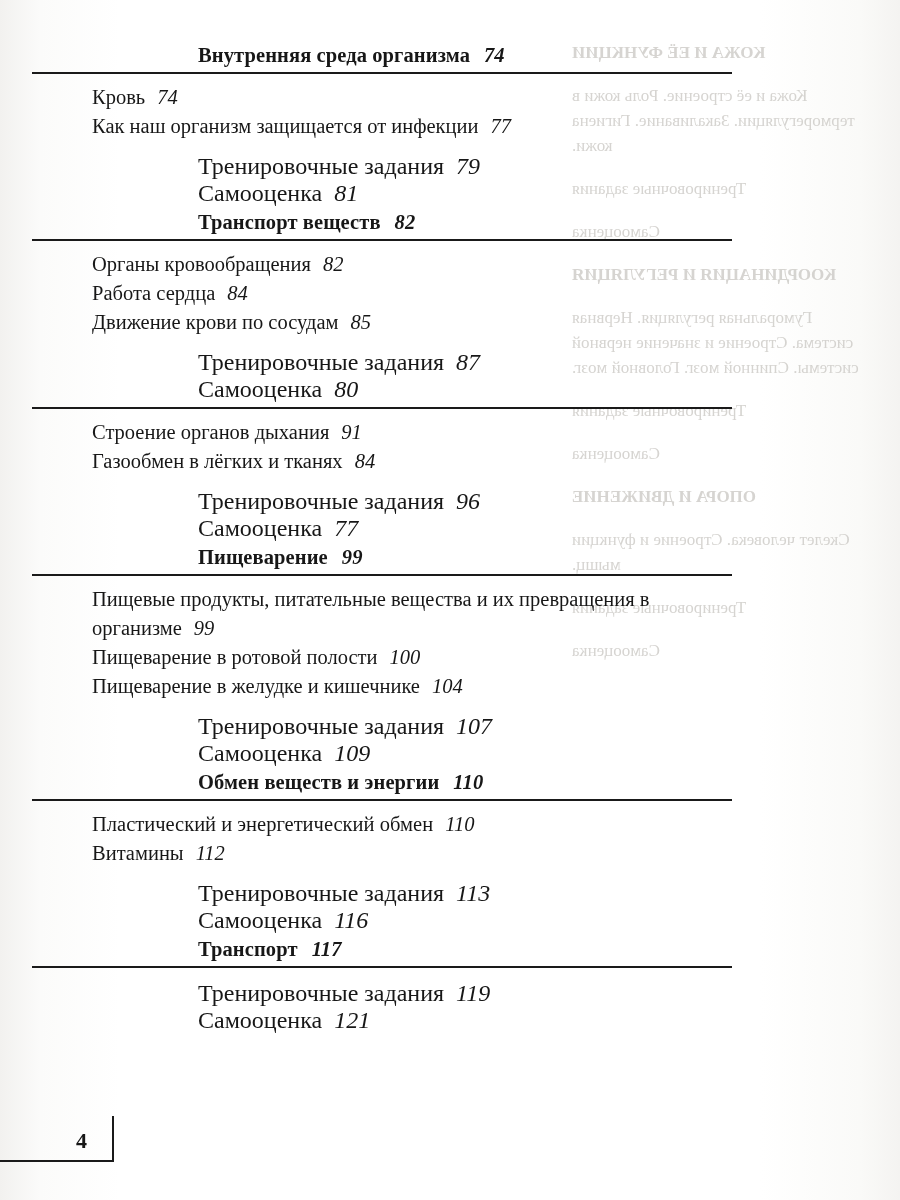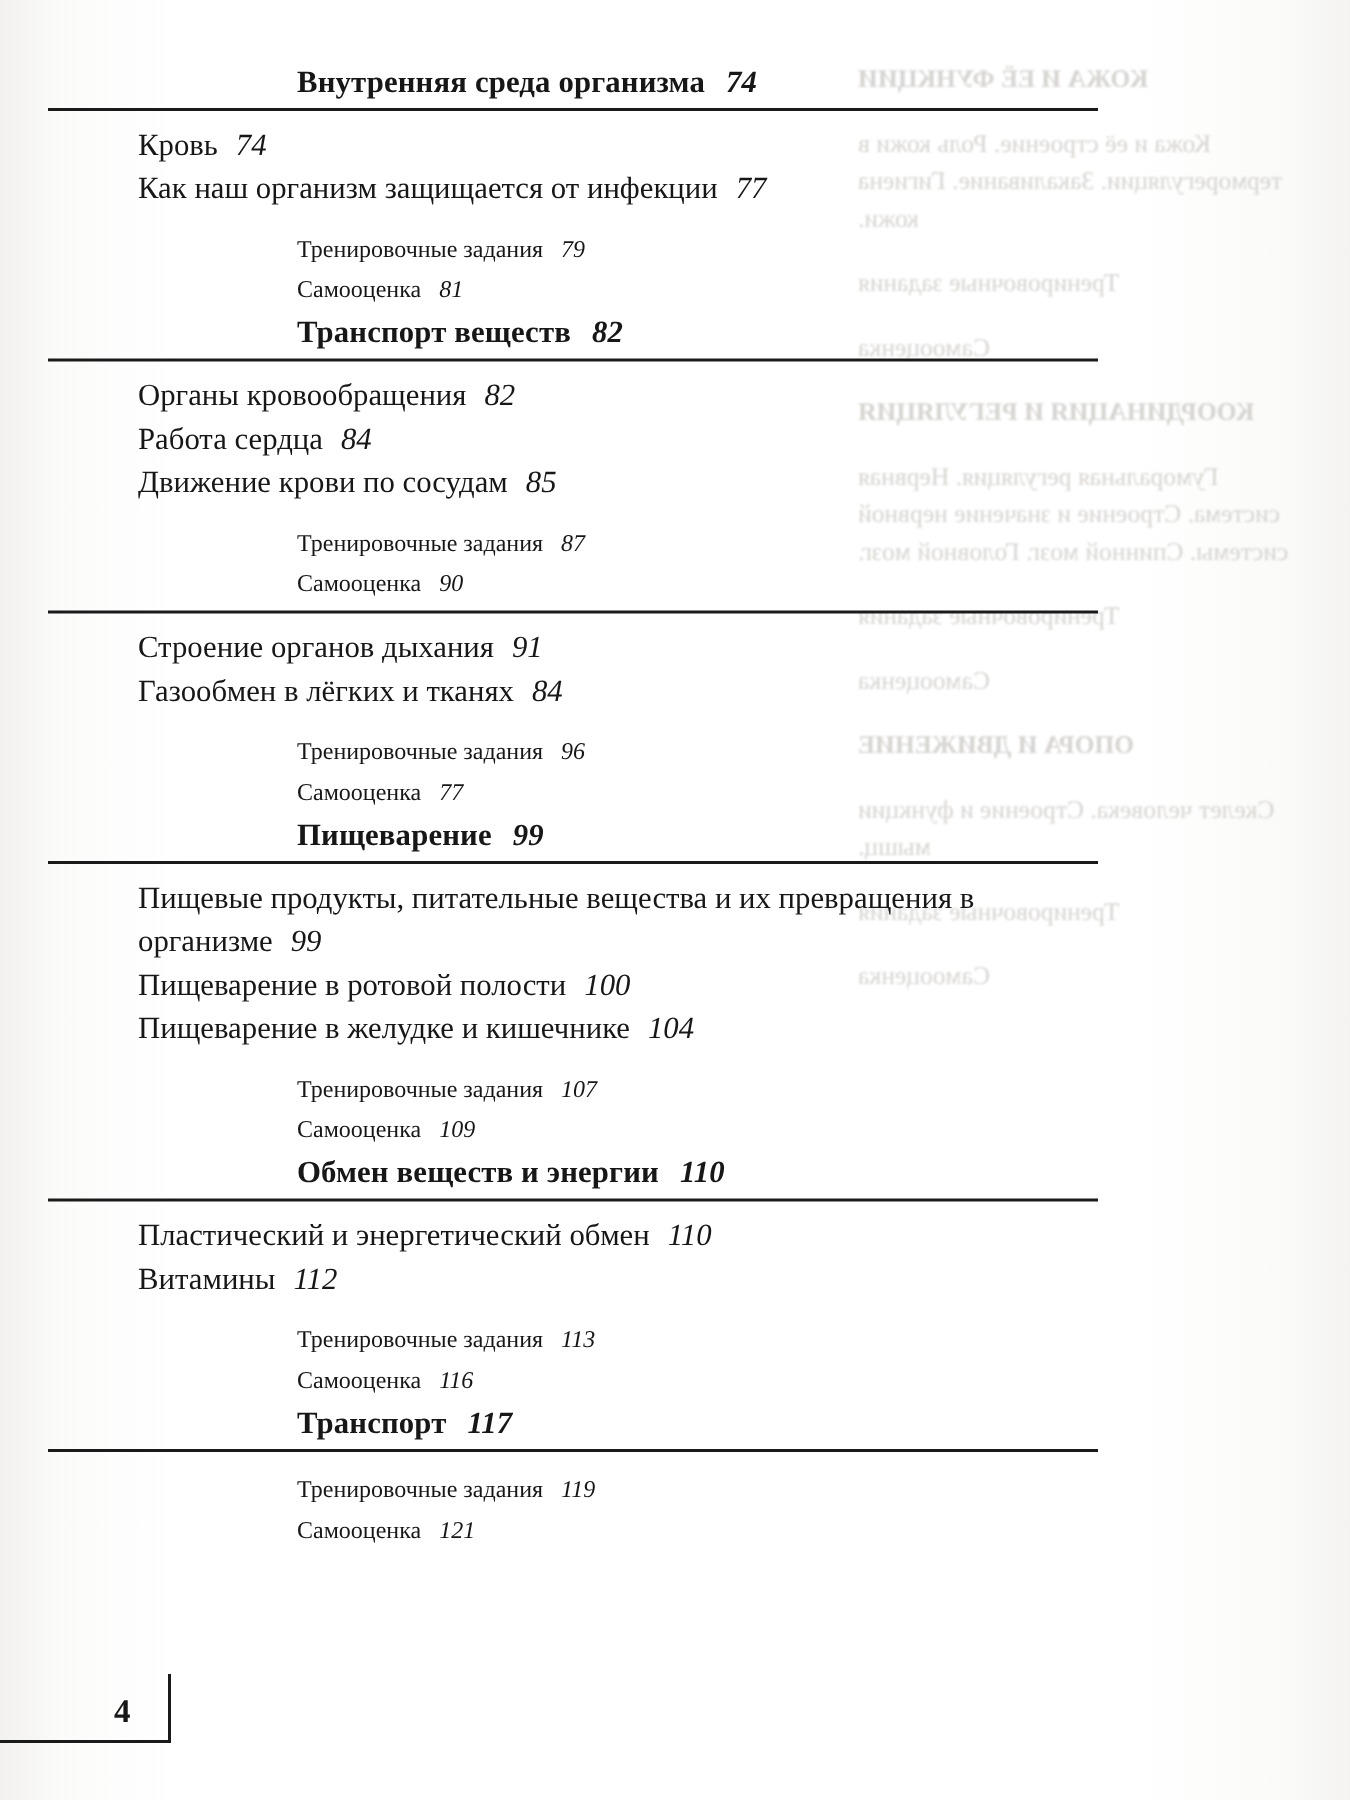--- a/index.html
+++ b/index.html
@@ -99,21 +99,21 @@
   .entry.wrap {
     white-space: normal;
   }
 
   .sub {
     padding-left: 166px;
     padding-top: 12px;
     padding-bottom: 4px;
   }
   .sub .entry {
-    font-size: 16px;
+    font-size: 24px;
     line-height: 27px;
     font-family: Liberation Serif, serif;
   }
 
   .folio {
     position: absolute;
     left: 76px;
     bottom: 46px;
     font-size: 22px;
     font-weight: bold;
@@ -174,21 +174,21 @@
       <div class="group">
         <div class="sec-head"><span>Транспорт веществ</span><span class="pg">82</span></div>
         <div class="rule"></div>
         <div class="entries">
           <div class="entry"><span>Органы кровообращения</span><span class="pg">82</span></div>
           <div class="entry"><span>Работа сердца</span><span class="pg">84</span></div>
           <div class="entry"><span>Движение крови по сосудам</span><span class="pg">85</span></div>
         </div>
         <div class="sub">
           <div class="entry"><span>Тренировочные задания</span><span class="pg">87</span></div>
-          <div class="entry"><span>Самооценка</span><span class="pg">90</span></div>
+          <div class="entry"><span>Самооценка</span><span class="pg">80</span></div>
         </div>
       </div>
       <div class="group">
         <div class="rule"></div>
         <div class="entries">
           <div class="entry"><span>Строение органов дыхания</span><span class="pg">91</span></div>
           <div class="entry"><span>Газообмен в лёгких и тканях</span><span class="pg">84</span></div>
         </div>
         <div class="sub">
           <div class="entry"><span>Тренировочные задания</span><span class="pg">96</span></div>

